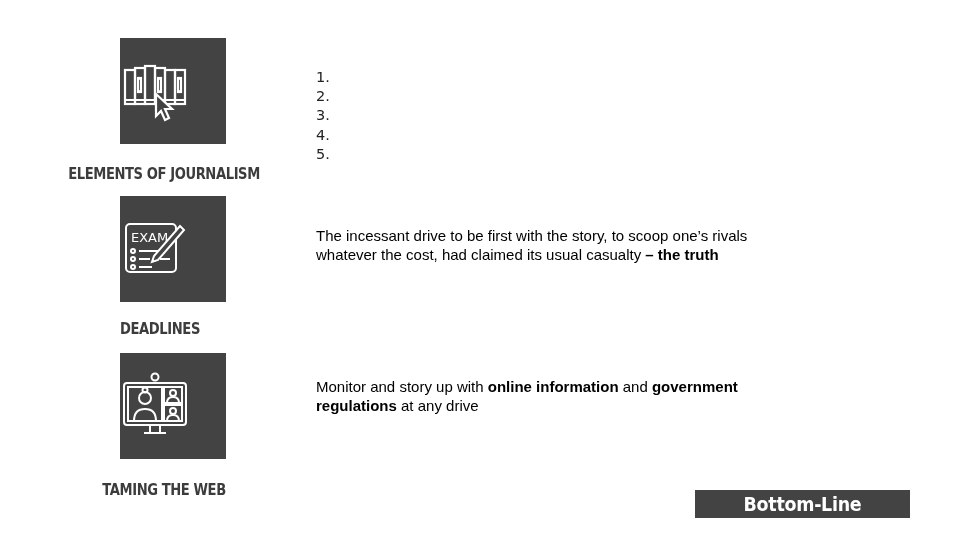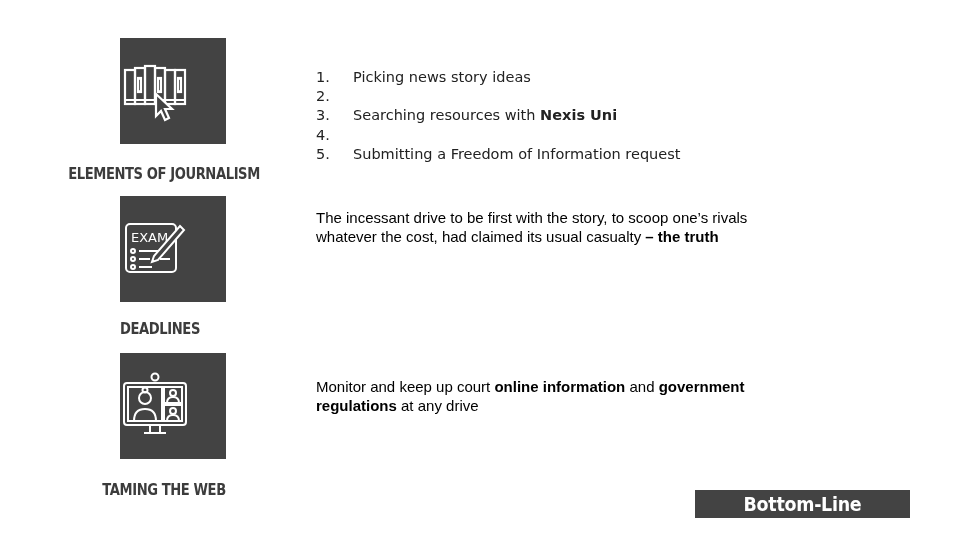--- a/index.html
+++ b/index.html
@@ -37,55 +37,52 @@
     <rect x="58" y="22" width="3" height="14"></rect>
     <line x1="5" y1="44" x2="65" y2="44"></line>
     <path d="M36 38 L36 60 L41 55 L45 64 L49 62 L45 53 L52 53 Z" fill="#434343"></path>
   </svg>
 </div>
 <div class="heading" style="left:34px; top:164px;">ELEMENTS OF JOURNALISM</div>
 
 <ol class="list">
   <li>
       <span class="num">1.</span>
-      <span>Picking  news story ideas</span>
     </li>
   <li>
       <span class="num">2.</span>
     </li>
   <li>
       <span class="num">3.</span>
-      <span><span style="white-space:pre">Searching resources with </span><b>Nexis Uni</b></span>
     </li>
   <li>
       <span class="num">4.</span>
     </li>
   <li>
       <span class="num">5.</span>
-      <span>Submitting a Freedom of Information request</span>
     </li>
 </ol>
 
 <div class="tile" style="top:196px;">
   <svg viewBox="0 0 70 70" fill="none" stroke="#fff" stroke-width="2">
     <rect x="6" y="10" width="50" height="48" rx="4"></rect>
     <text x="11" y="28" fill="#fff" stroke="none" font-family="DejaVu Sans, sans-serif" font-size="13">EXAM</text>
     <circle cx="13" cy="37" r="2"></circle>
       <line x1="19" y1="37" x2="38" y2="37"></line>
     <circle cx="13" cy="45" r="2"></circle>
       <line x1="19" y1="45" x2="30" y2="45"></line>
       <line x1="40" y1="45" x2="50" y2="45"></line>
     <circle cx="13" cy="53" r="2"></circle>
       <line x1="19" y1="53" x2="32" y2="53"></line>
     <path d="M60 12 L64 16 L38 46 L32 48 L34 42 Z" fill="#434343"></path>
   </svg>
 </div>
 <div class="heading" style="left:30px; top:319px;">DEADLINES</div>
 
-<p class="para" style="top:208px; margin:0;"><span>The incessant drive to be first with the story, to scoop one’s rivals whatever the cost, had claimed its usual casualty </span><b>– the truth</b></p>
+<p class="para" style="top:226px; margin:0;"><span>The incessant drive to be first with the story, to scoop one’s rivals whatever the cost, had claimed its usual casualty </span><b>– the truth</b></p>
 
 <div class="tile" style="top:353px;">
   <svg viewBox="0 0 70 70" fill="none" stroke="#fff" stroke-width="2">
     <circle cx="35" cy="6" r="3.5"></circle>
     <rect x="4" y="12" width="62" height="42" rx="3"></rect>
     <rect x="8" y="16" width="34" height="34"></rect>
     <rect x="44" y="16" width="18" height="16"></rect>
     <rect x="44" y="34" width="18" height="16"></rect>
     <circle cx="25" cy="27" r="6"></circle>
       <circle cx="25" cy="19" r="2.5"></circle>
@@ -94,15 +91,15 @@
       <path d="M47 32 Q47 26 53 26 Q59 26 59 32"></path>
     <circle cx="53" cy="40" r="3"></circle>
       <path d="M47 50 Q47 44 53 44 Q59 44 59 50"></path>
     <line x1="30" y1="54" x2="30" y2="62"></line>
       <line x1="40" y1="54" x2="40" y2="62"></line>
     <line x1="24" y1="62" x2="46" y2="62"></line>
   </svg>
 </div>
 <div class="heading" style="left:34px; top:480px;">TAMING THE WEB</div>
 
-<p class="para" style="top:377px; margin:0;"><span>Monitor and keep up court </span><b>online information</b><span style="white-space:pre"> and </span><b>government regulations</b><span> at any drive</span></p>
+<p class="para" style="top:377px; margin:0;"><span>Monitor and story up with </span><b>online information</b><span style="white-space:pre"> and </span><b>government regulations</b><span> at any drive</span></p>
 
 <div class="badge"><span>Bottom-Line Pressures</span></div>
 
 </body></html>

